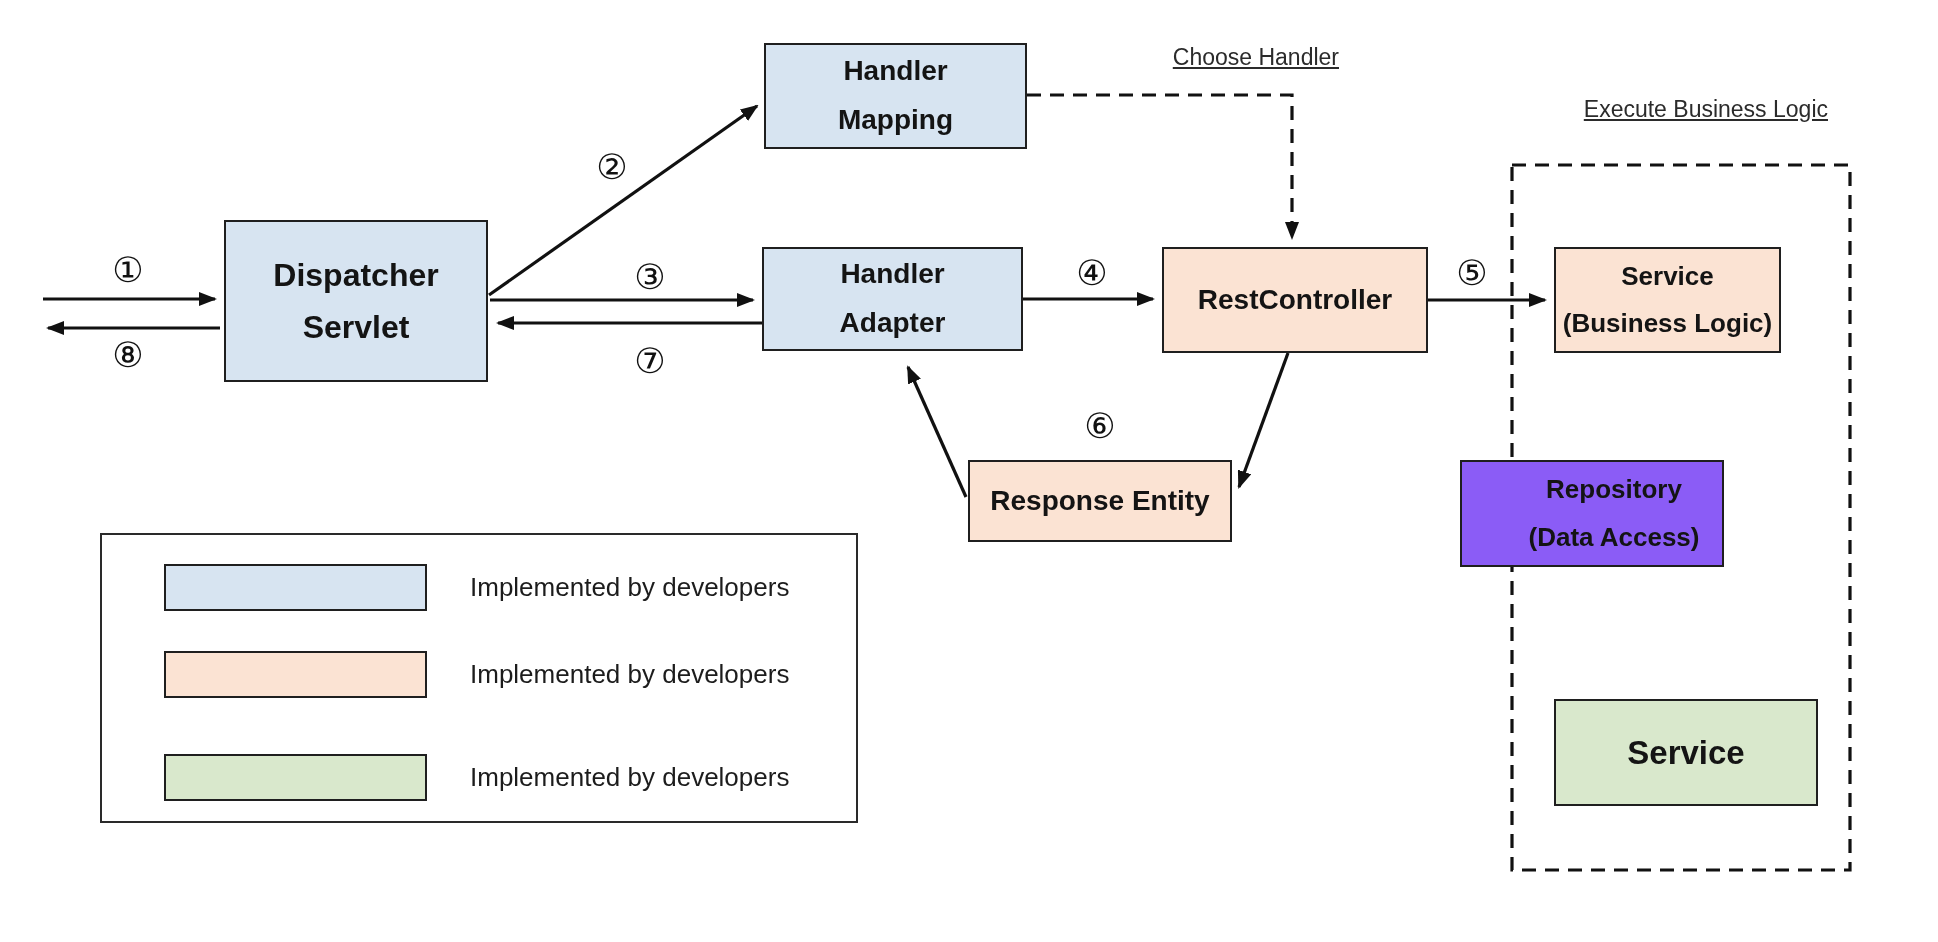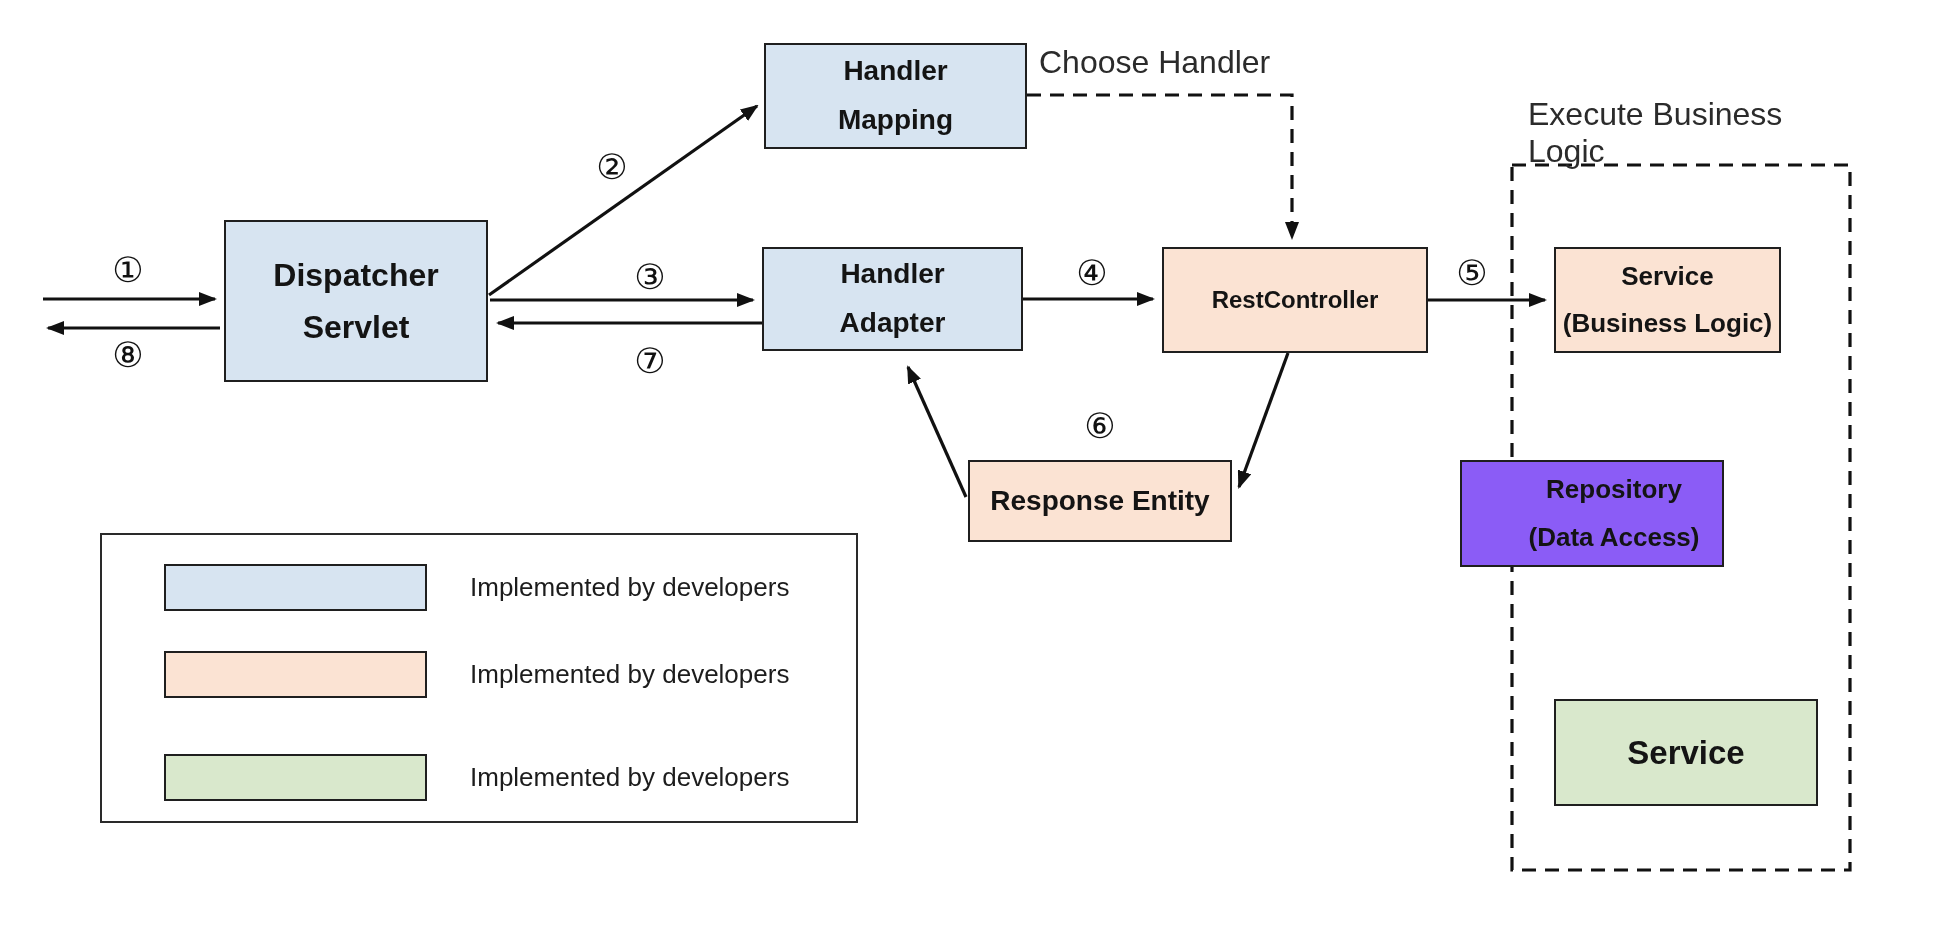--- a/index.html
+++ b/index.html
@@ -13,21 +13,21 @@
   .node{
     position:absolute;z-index:2;border:2.5px solid #1f1f1f;box-sizing:border-box;
     display:flex;flex-direction:column;align-items:center;justify-content:center;
     font-weight:bold;text-align:center;color:#141414;gap:12px;
   }
   .badge{
     position:absolute;z-index:3;transform:translate(-50%,-50%);
     font-family:"DejaVu Sans",sans-serif;font-size:35px;line-height:1;color:#111;
   }
   .anno{
-    position:absolute;z-index:2;font-size:32px;color:#2b2b2b;text-align:left;
+    position:absolute;z-index:2;font-size:23px;color:#2b2b2b;text-align:right;text-decoration:underline;
   }
   .legend{
     position:absolute;z-index:2;border:2px solid #2a2a2a;background:#ffffff;box-sizing:border-box;
   }
   .swatch{
     position:absolute;width:263px;height:47px;border:2px solid #1f1f1f;box-sizing:border-box;
   }
   .legend-label{
     position:absolute;height:47px;display:flex;align-items:center;
     font-size:26px;color:#1c1c1c;white-space:nowrap;
@@ -68,21 +68,21 @@
   <div class="node" style="left: 764px; top: 43px; width: 263px; height: 106px; font-size: 28px; line-height: 1.32; background: rgb(215, 228, 241);">
     <span>Handler</span>
     <span>Mapping</span>
   </div>
 
   <div class="node" style="left: 762px; top: 247px; width: 261px; height: 104px; font-size: 28px; line-height: 1.32; background: rgb(215, 228, 241);">
     <span>Handler</span>
     <span>Adapter</span>
   </div>
 
-  <div class="node" style="left: 1162px; top: 247px; width: 266px; height: 106px; font-size: 24px; background: rgb(251, 227, 211);">
+  <div class="node" style="left: 1162px; top: 247px; width: 266px; height: 106px; font-size: 28px; background: rgb(251, 227, 211);">
     <span>RestController</span>
   </div>
 
   <div class="node" style="left: 968px; top: 460px; width: 264px; height: 82px; font-size: 28px; background: rgb(251, 227, 211); text-align: center;">
     <span>Response Entity</span>
   </div>
 
   <div class="node" style="left: 1554px; top: 247px; width: 227px; height: 106px; font-size: 26px; line-height: 1.35; background: rgb(251, 227, 211);">
     <span>Service</span>
     <span>(Business Logic)</span>

